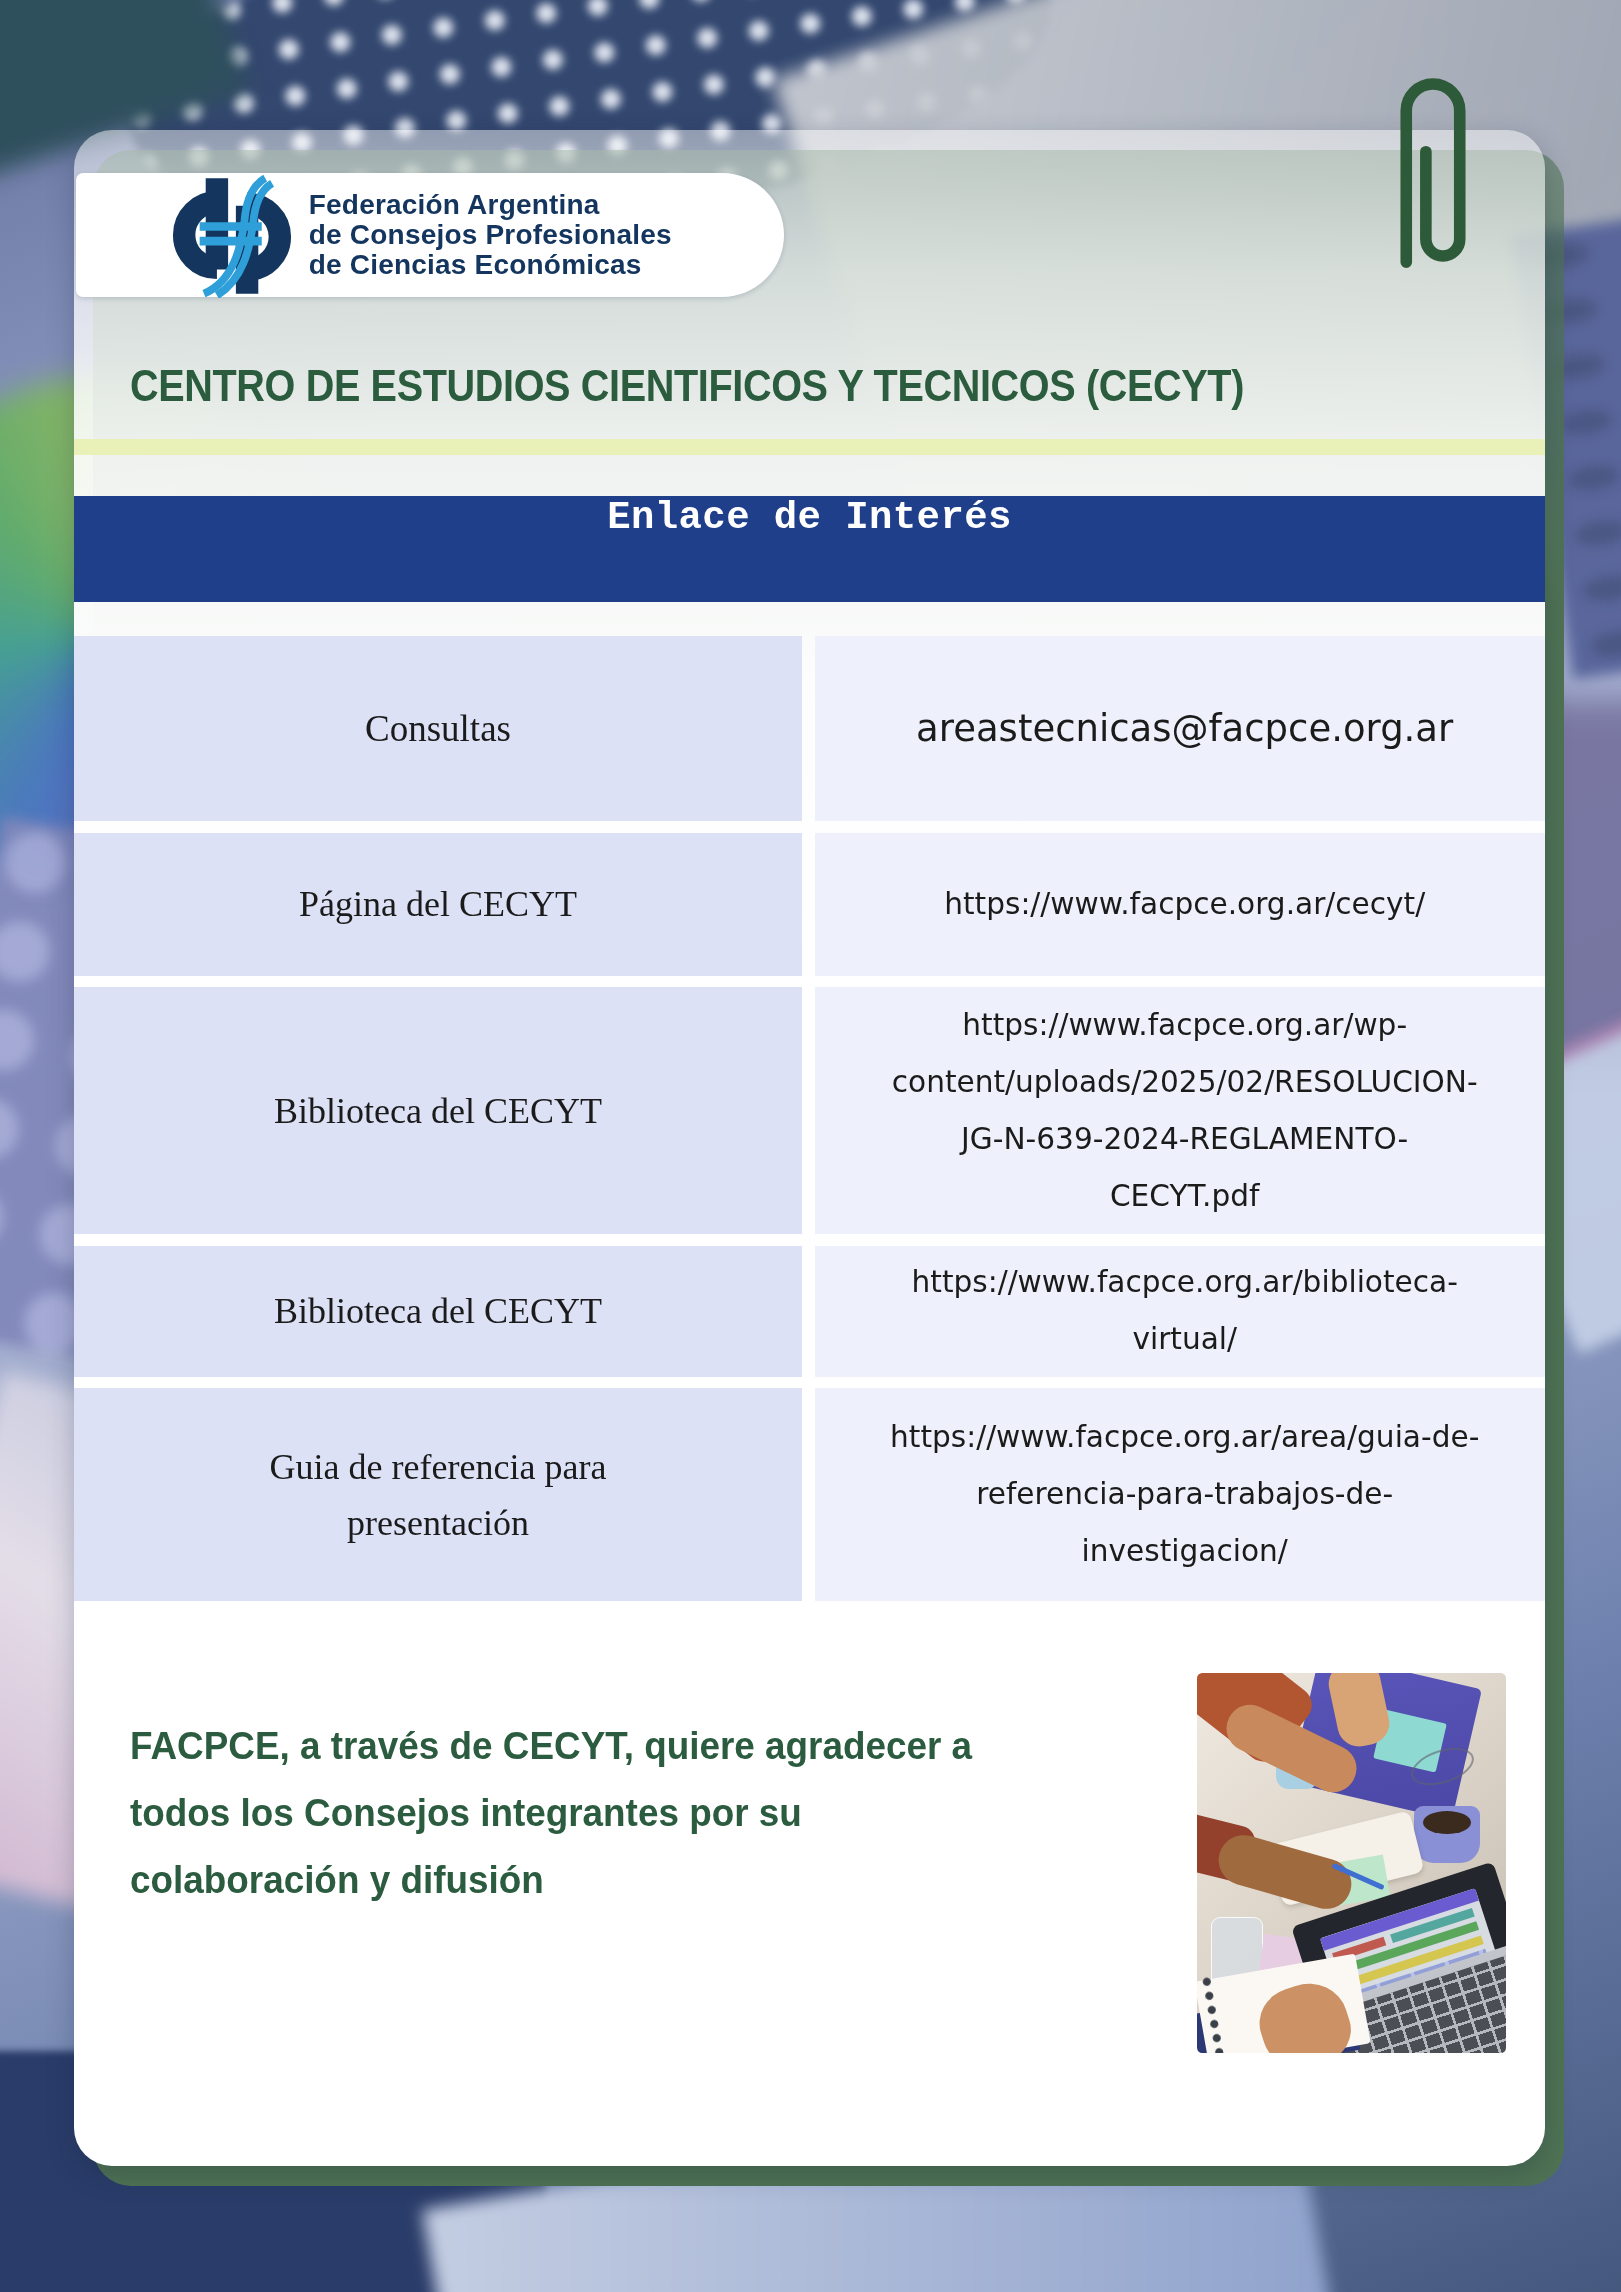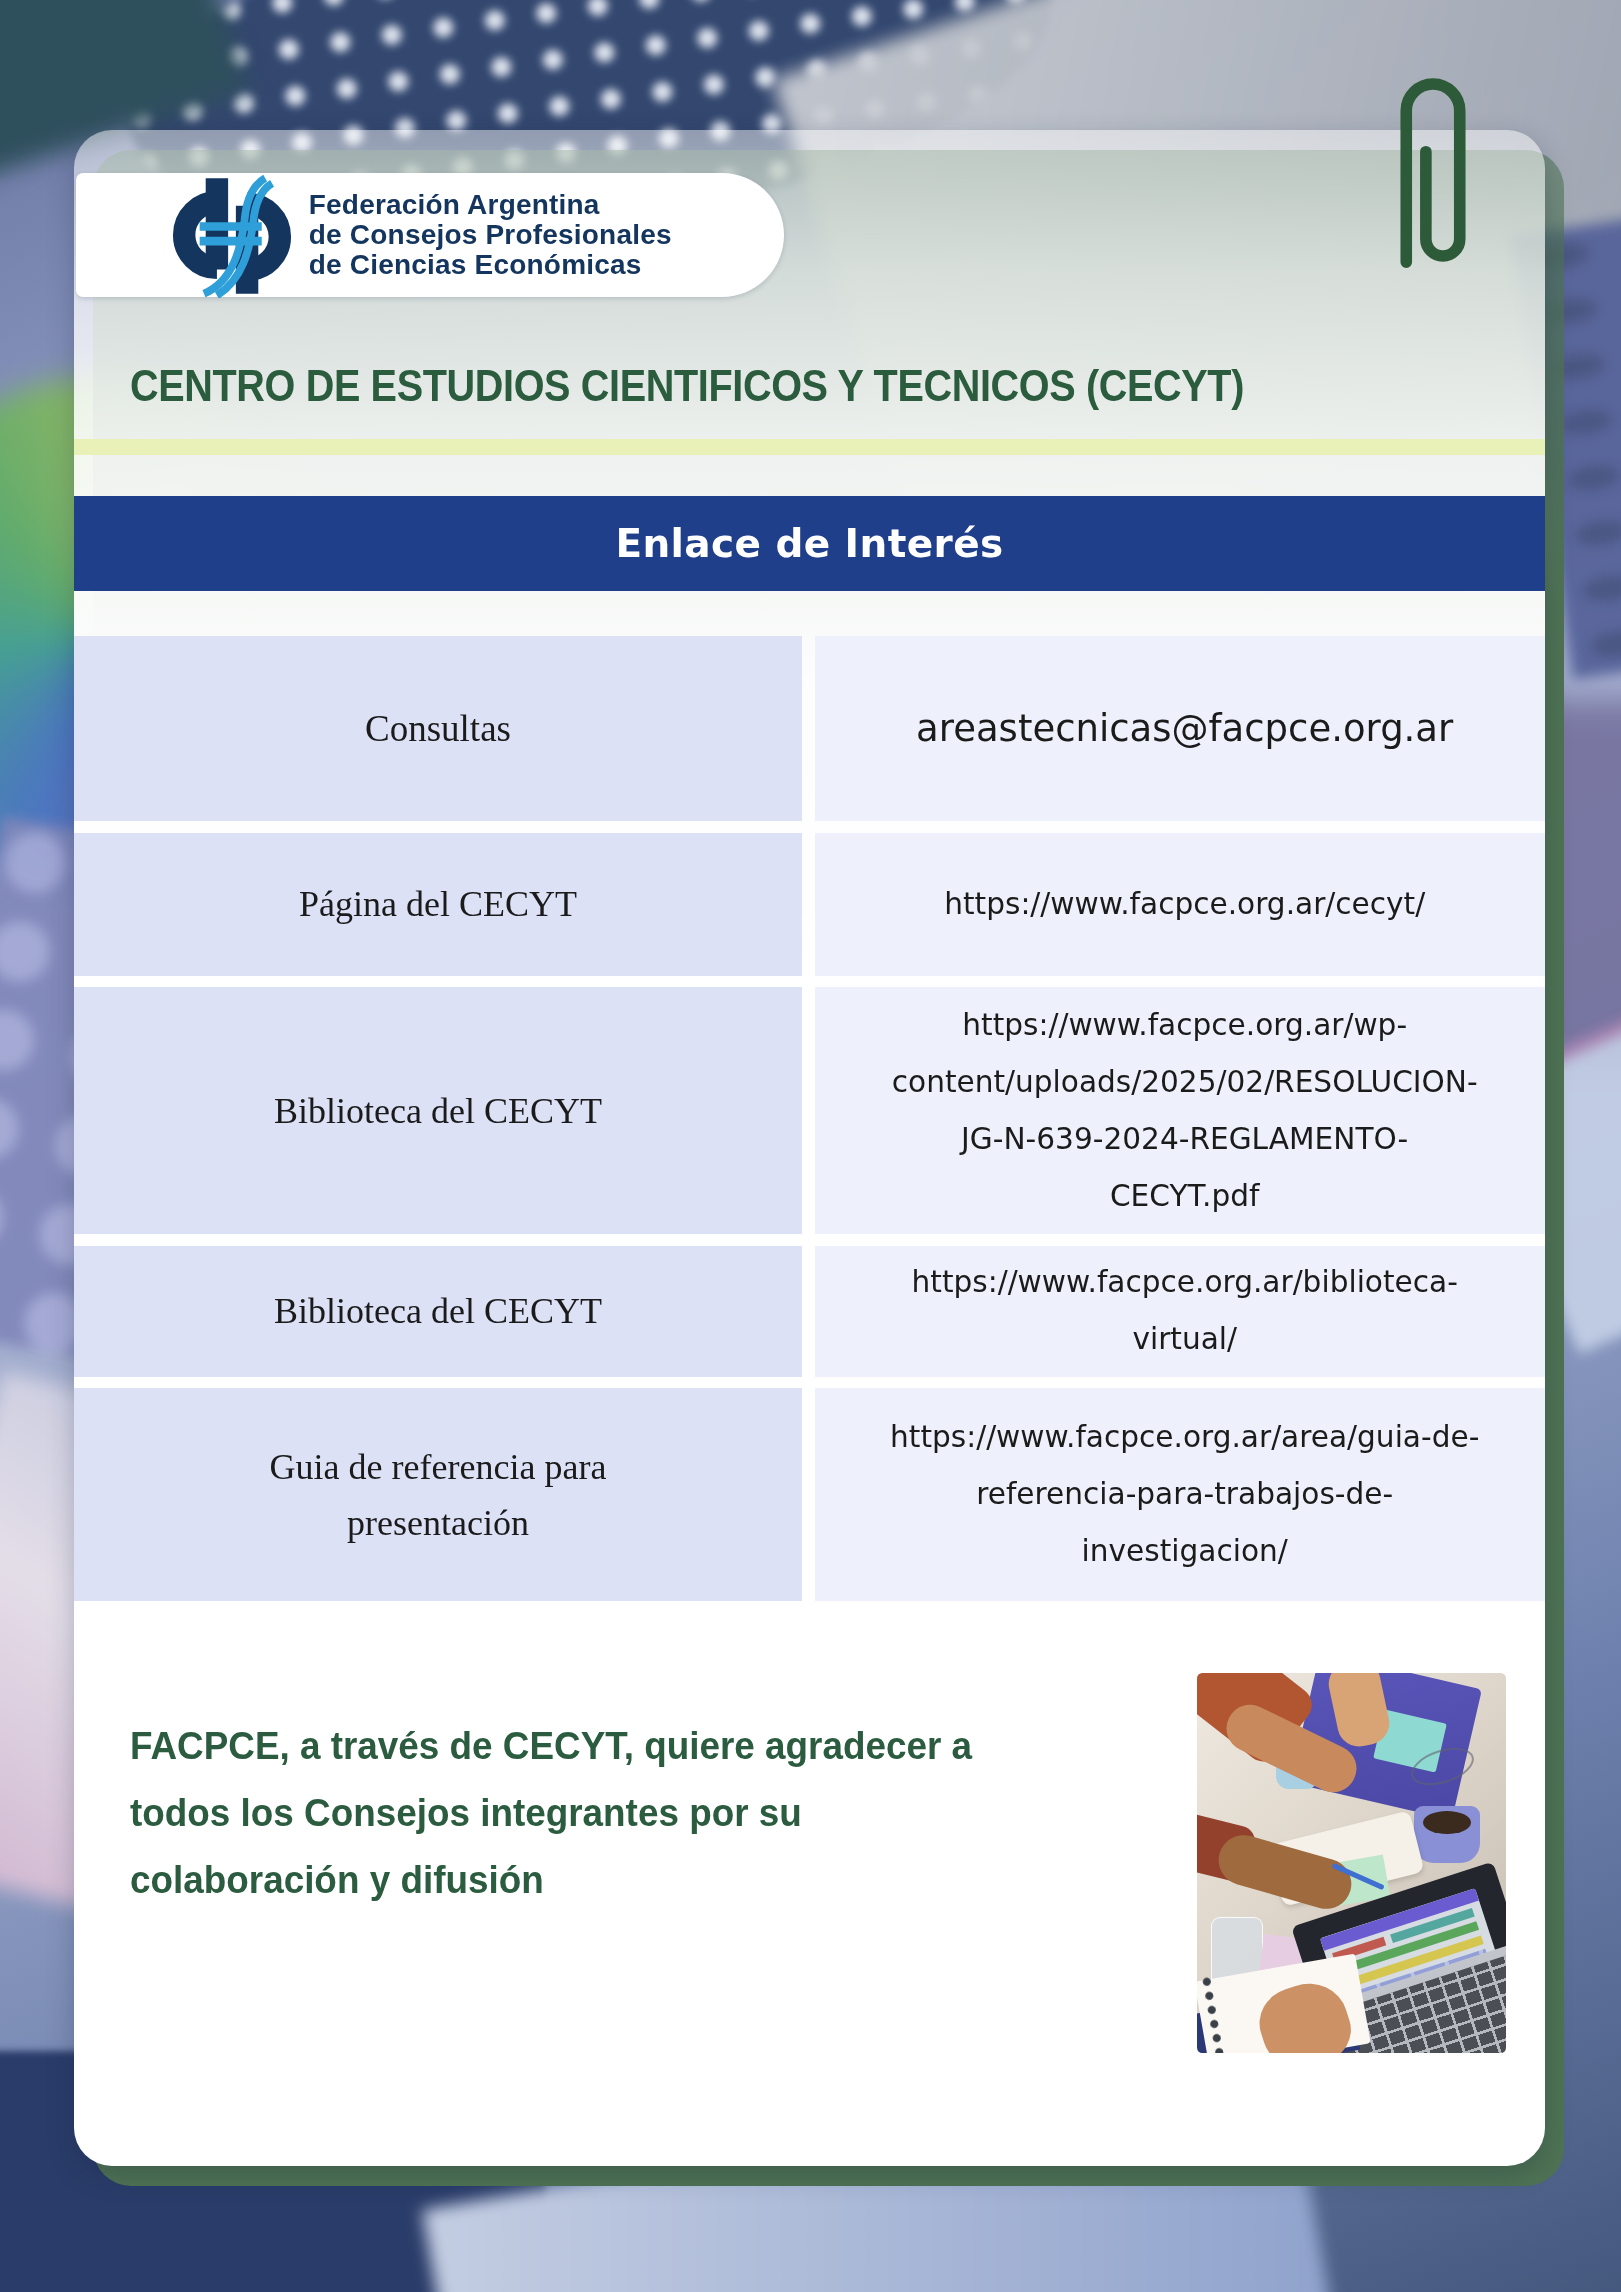--- a/index.html
+++ b/index.html
@@ -54,22 +54,22 @@
     box-sizing:border-box;box-shadow:0 1.8px 5.4px rgba(40,50,80,.18);}
   .logo-mark{width:154px;height:125px;flex:0 0 auto;margin-top:1.8px;}
   .logo-text{color:#14355e;font-family:"Liberation Sans",sans-serif;
     font-weight:bold;font-size:28px;line-height:30px;letter-spacing:0.2px;}
 
   
   .title{left:56px;top:231px;color:#2b5c3e;font-family:"Liberation Sans",sans-serif;
     font-weight:bold;font-size:44px;white-space:nowrap;transform:scaleX(.9);
     transform-origin:left center;letter-spacing:-0.4px;}
   .divider{left:0;top:309px;width:100%;height:16px;background:#e9f0b8;}
-  .band{left:0;top:366px;width:100%;height:95px;background:#1f3f8a;
-    display:flex;align-items:center;justify-content:center;}
+  .band{left:0;top:366px;width:100%;height:106px;background:#1f3f8a;
+    display:flex;justify-content:center;font-family:Liberation Mono, monospace;}
   .band span{color:#fff;font-weight:bold;font-size:39px;letter-spacing:0.4px;}
 
   
   .tbl{left:0;top:506px;width:100%;display:flex;flex-direction:column;row-gap:11.6px;}
   .row{display:flex;column-gap:13.4px;}
   .cell{display:flex;align-items:center;justify-content:center;text-align:center;color:#1b1b1b;}
   .cl{width:728px;background:#dce1f6;font-size:36px;line-height:56px;font-family:Liberation Serif, serif;}
   .cr{flex:1;background:#eef1fb;font-size:29.6px;line-height:57px;padding-left:9px;}
   .r1{height:185px;} .r2{height:143px;border-radius:31px;} .r3{height:247px;} .r4{height:131px;} .r5{height:213px;}
   .r1 .cl{font-size:37px;} .r1 .cr{font-size:37px;line-height:43px;}

